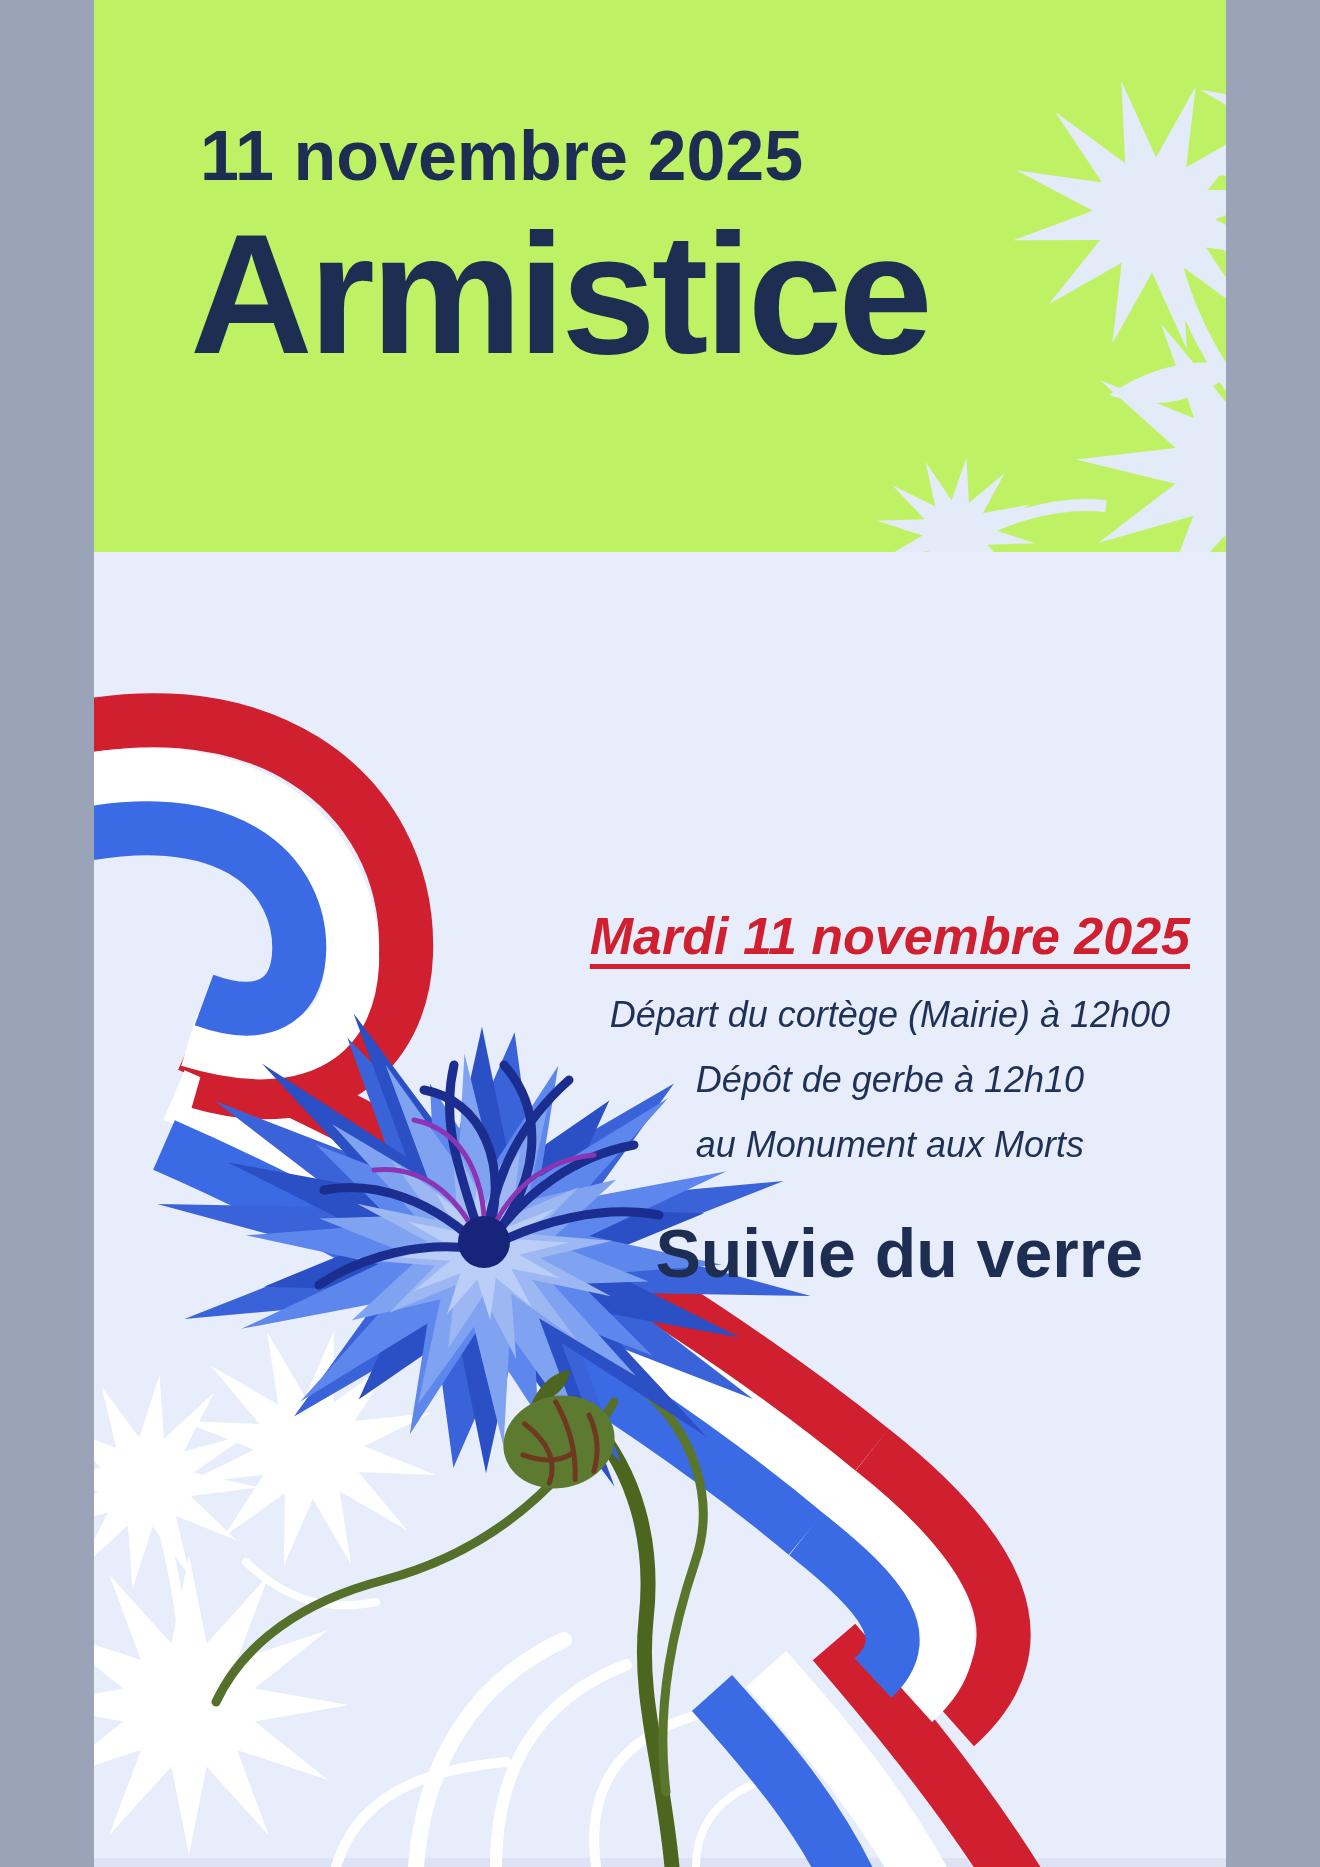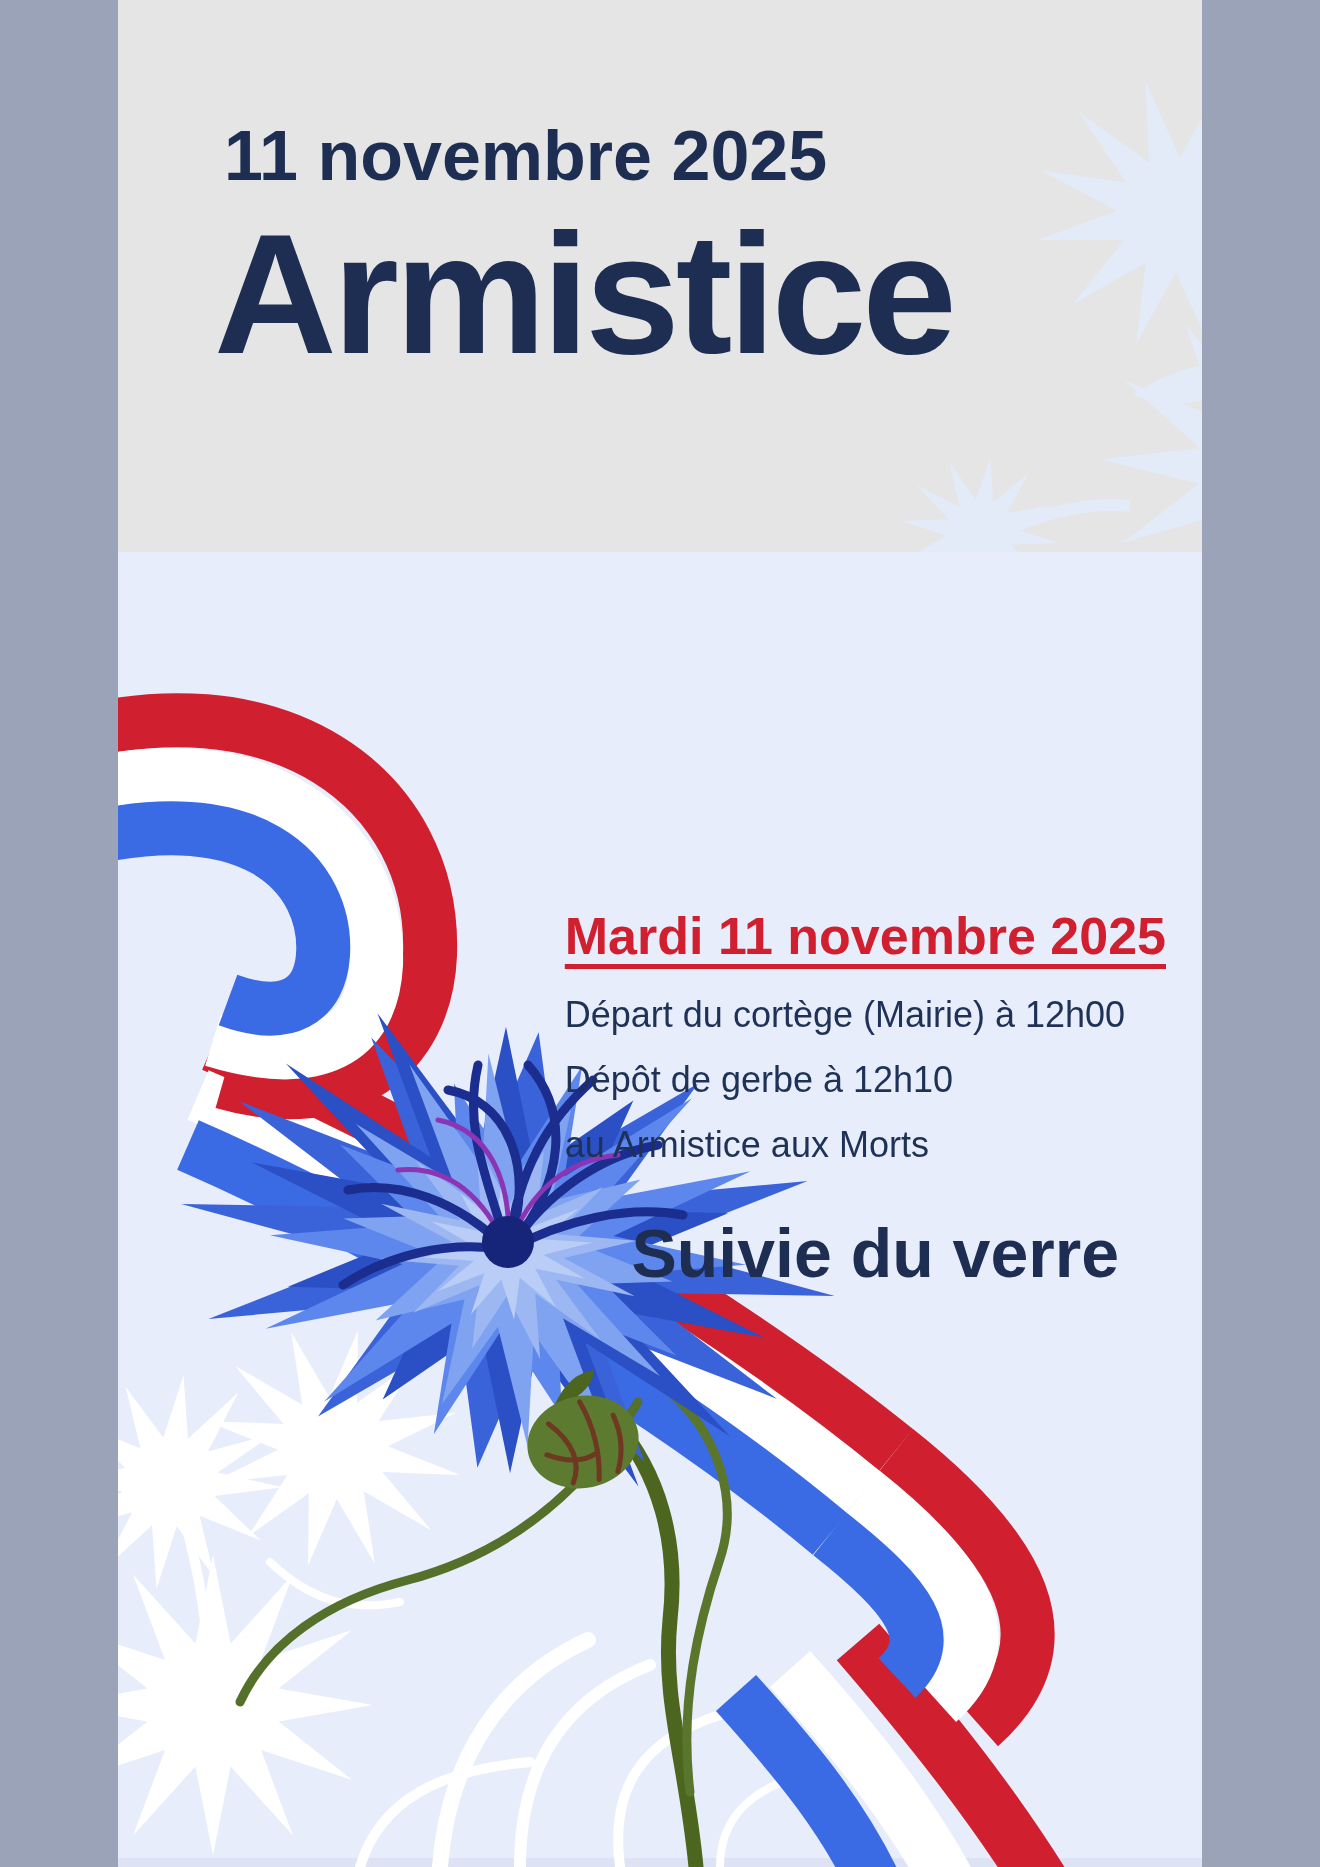--- a/index.html
+++ b/index.html
@@ -1,23 +1,24 @@
 <!DOCTYPE html>
 <html><head>
 <meta charset="utf-8">
 <title>Armistice – 11 novembre 2025</title>
 <style>
   html,body{margin:0;padding:0;background:#9aa3b8;}
   .page{
     position:relative;
     width:1084px;height:1867px;
     margin:0 auto;
-    background:#e5e5e5;
+    background:#bef264;
     overflow:hidden;
     font-family:"Liberation Sans", sans-serif;
+    padding-left:48px;
   }
   .section-lavender{
     position:absolute;left:0;top:552px;right:0;bottom:0;
     background:#e8edfb;
   }
   .bottom-strip{
     position:absolute;left:0;bottom:0;width:100%;height:9px;
     background:#dde3f4;
   }
   svg.art{position:absolute;left:0;top:0;z-index:1;}
@@ -34,21 +35,21 @@
     letter-spacing:-4px;white-space:nowrap;
   }
   .event-heading{
     right:117px;top:586px;
     text-align:right;
     font-size:100px;font-weight:700;line-height:1.08;
     color:#3d63d9;letter-spacing:-1px;white-space:nowrap;
   }
   .schedule{
     right:36px;top:906px;
-    text-align:left;color:#1e3156;white-space:nowrap;
+    text-align:center;color:#1e3156;white-space:nowrap;font-style:italic;
   }
   .schedule-date{
     font-size:52px;font-weight:700;color:#d01f2f;
     text-decoration:underline;
     text-decoration-thickness:5px;
     text-underline-offset:10px;
     margin-bottom:16px;
   }
   .schedule-line{
     font-size:36px;font-weight:400;line-height:65px;
@@ -172,20 +173,20 @@
   </svg>
 
   <div class="txt kicker">11 novembre 2025</div>
   <div class="txt main-title">Armistice</div>
 
 
   <div class="txt schedule">
     <div class="schedule-date">Mardi 11 novembre 2025</div>
     <div class="schedule-line">Départ du cortège (Mairie) à 12h00</div>
     <div class="schedule-line">Dépôt de gerbe à 12h10</div>
-    <div class="schedule-line">au Armistice aux Morts</div>
+    <div class="schedule-line">au Monument aux Morts</div>
   </div>
 
   <div class="txt closing">
     <div>Suivie du verre</div>
   </div>
 
 </div>
 
 </body></html>

